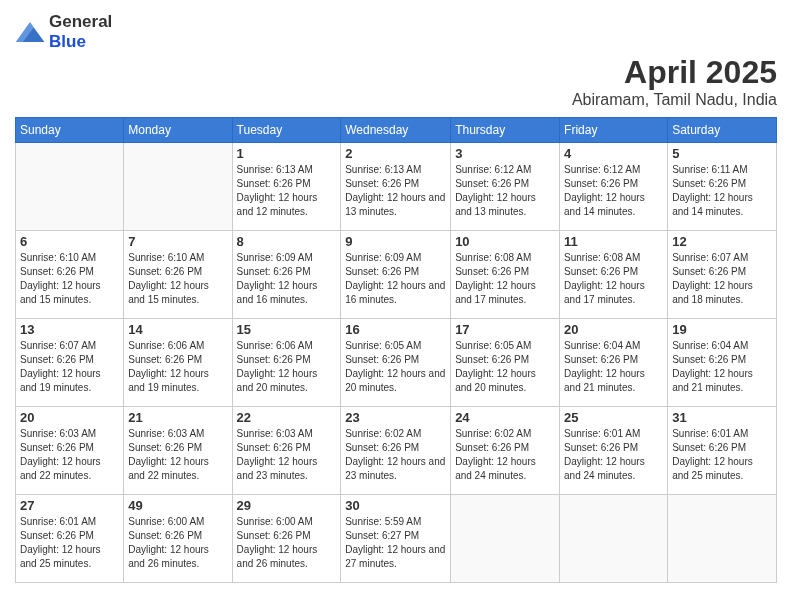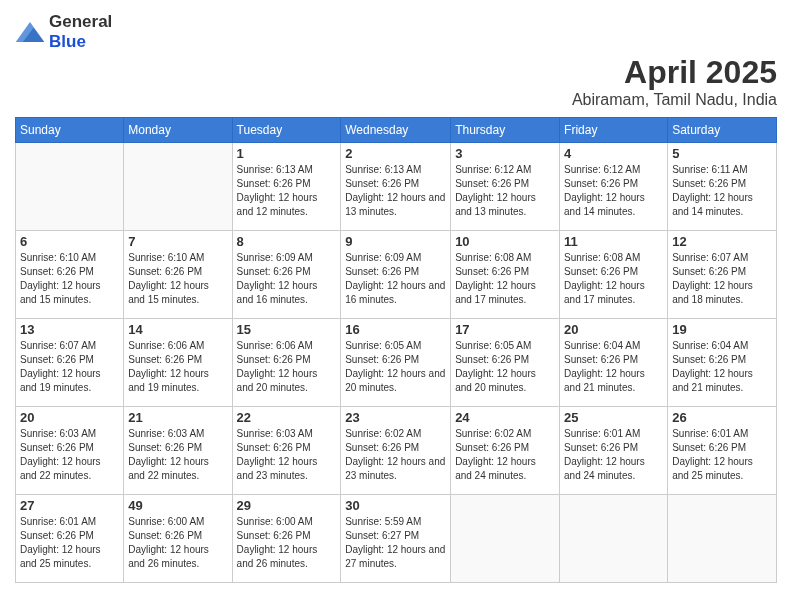--- a/index.html
+++ b/index.html
@@ -268,21 +268,21 @@
 Sunset: 6:26 PM
 Daylight: 12 hours and 24 minutes.</div>
           </td>
           <td>
             <div class="day-number">25</div>
             <div class="day-info" style="white-space: pre-line;">Sunrise: 6:01 AM
 Sunset: 6:26 PM
 Daylight: 12 hours and 24 minutes.</div>
           </td>
           <td>
-            <div class="day-number">26</div>
+            <div class="day-number">31</div>
             <div class="day-info" style="white-space: pre-line;">Sunrise: 6:01 AM
 Sunset: 6:26 PM
 Daylight: 12 hours and 25 minutes.</div>
           </td>
         </tr>
         <tr>
           <td>
             <div class="day-number">27</div>
             <div class="day-info" style="white-space: pre-line;">Sunrise: 6:01 AM
 Sunset: 6:26 PM

